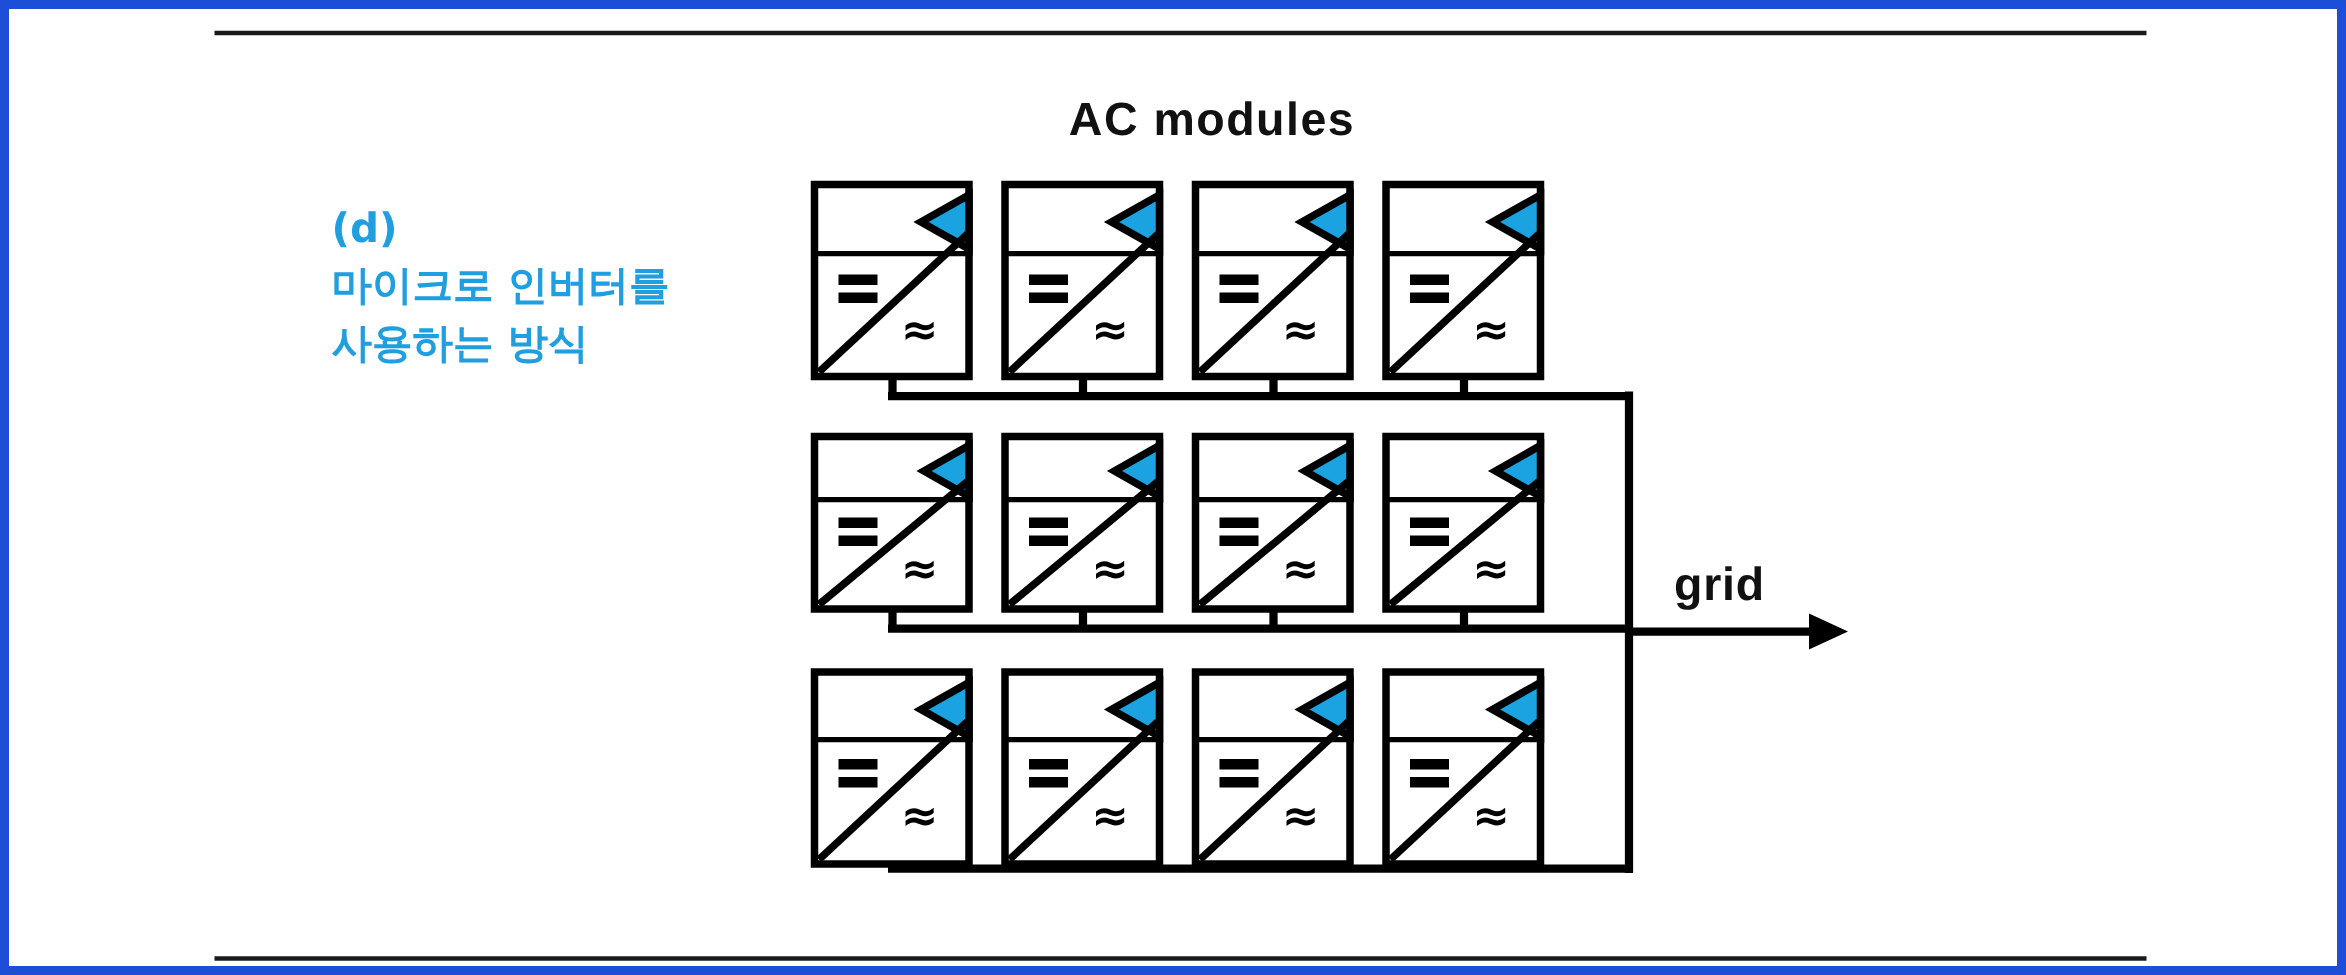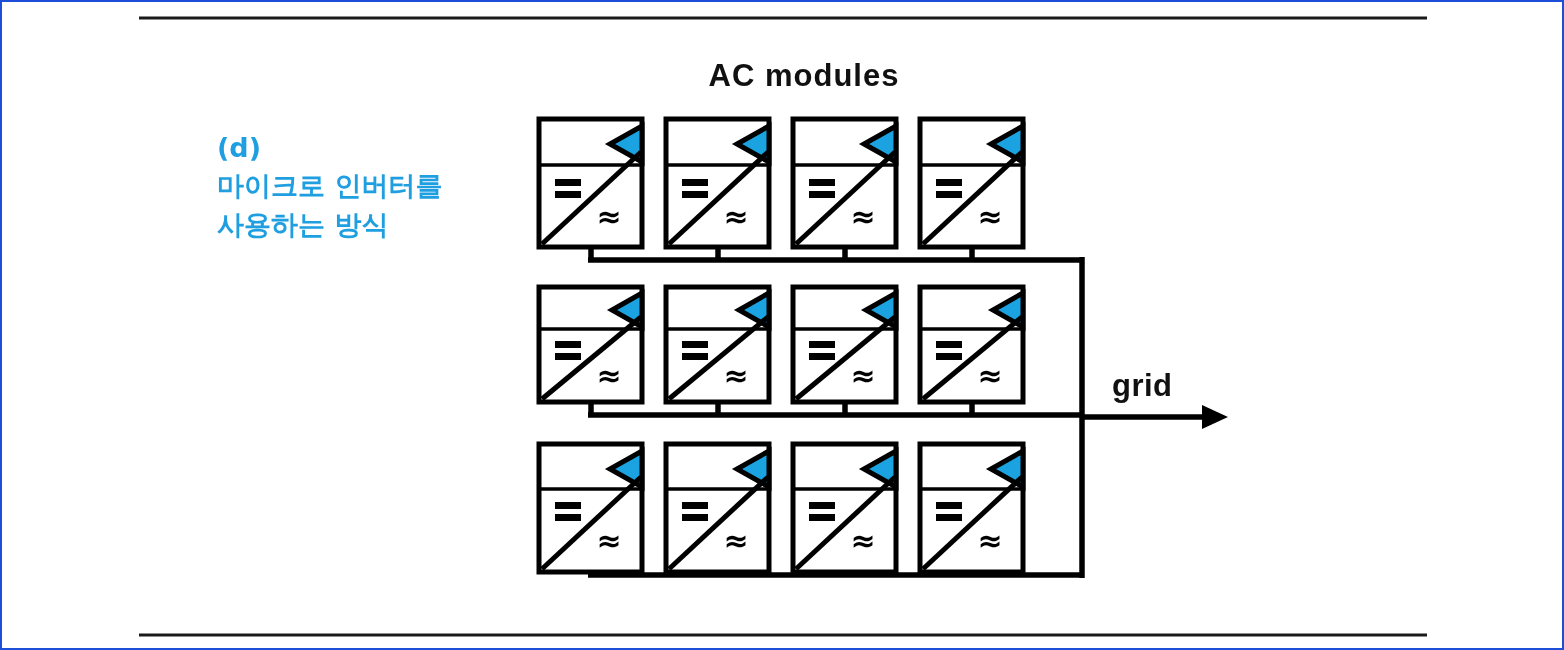--- a/index.html
+++ b/index.html
@@ -9,21 +9,21 @@
   }
   body {
     font-family: "Liberation Sans", sans-serif;
   }
   #page {
     position: relative;
     width: 1564px;
     height: 650px;
     background: #ffffff;
     box-sizing: border-box;
-    border: 2px solid #1d4ed8;
+    border: 6px solid #1d4ed8;
     overflow: hidden;
   }
   #diagram-svg {
     position: absolute;
     left: 0;
     top: 0;
     width: 1564px;
     height: 650px;
     display: block;
   }

